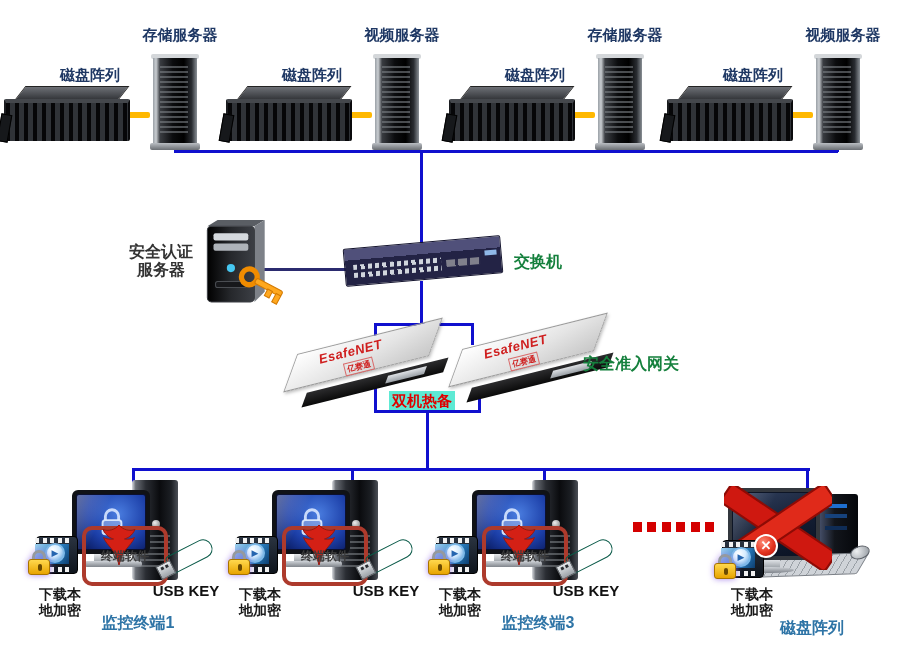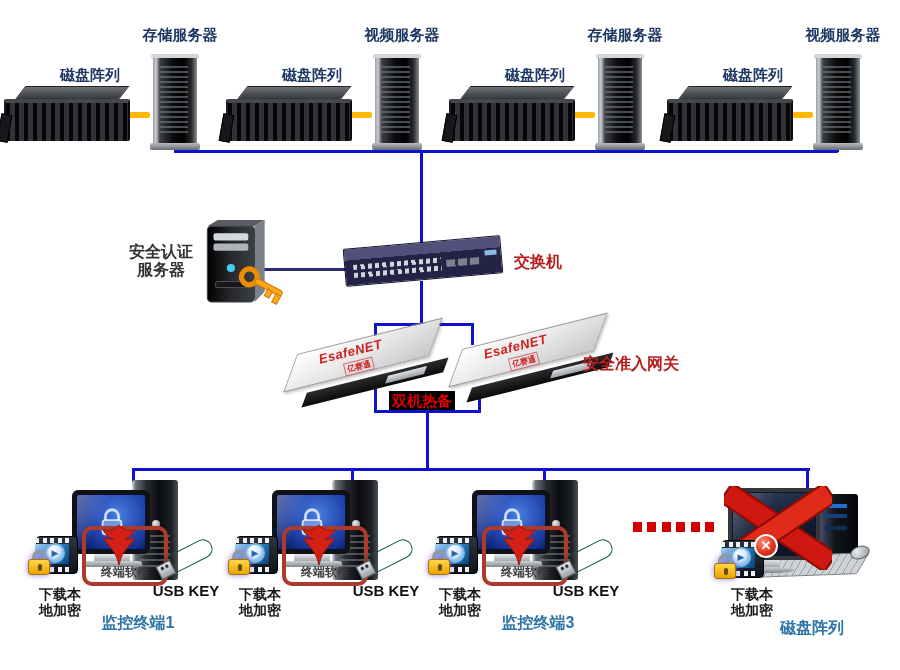--- a/index.html
+++ b/index.html
@@ -7,22 +7,22 @@
   body { font-family: "Liberation Sans", sans-serif; }
   .stage { position:relative; width:900px; height:670px; background:#fff; overflow:hidden; }
 
   
   .ln { position:absolute; background:#1010CE; z-index:1; }
   .ln.auth { background:#2B2B6F; }
   .ln.yellow { background:#FFB800; height:6px; border-radius:2px; }
 
   
   .lbl { position:absolute; color:#1F3864; font-size:15px; font-weight:600; text-align:center; z-index:5; line-height:1.15; }
-  .lbl.dark { color:#b91c1c; font-weight:600; font-size:16px; text-align:left; }
-  .lbl.red-ha { color:#E00000; background:#000000; font-size:15px; font-weight:bold; padding:1px 3px; z-index:6; }
+  .lbl.dark { color:#15803d; font-weight:600; font-size:16px; text-align:left; }
+  .lbl.red-ha { color:#E00000; background:#5eead4; font-size:15px; font-weight:bold; padding:1px 3px; z-index:6; }
   .lbl.term-name { color:#2E74A6; font-size:16px; font-weight:bold; }
   .lbl.black { color:#111; font-weight:bold; font-size:15px; }
   .lbl.enc { color:#1a1a1a; font-size:14px; font-weight:600; }
   .lbl.warn { color:#E50000; font-size:15px; font-weight:bold; text-align:left; line-height:1.1; }
   .lbl.soft { color:#3c3c3c; font-size:12px; font-weight:600; }
 
   
   .tg { position:absolute; top:26px; width:230px; height:138px; z-index:2; }
   .tg-srv-label { position:absolute; left:122px; top:0; width:108px; }
   .tg-arr-label { position:absolute; left:36px; top:40px; width:100px; }
@@ -88,21 +88,21 @@
   .t-scr::after { content:""; position:absolute; inset:0;
       background:linear-gradient(115deg,rgba(255,255,255,.35) 0,rgba(255,255,255,0) 38%); }
   .scr-lock { position:absolute; left:18px; top:8px; width:34px; height:38px; z-index:1; }
   .t-stand { position:absolute; left:66px; top:76px; width:36px; height:8px;
       background:linear-gradient(180deg,#e8eaec,#9aa0a6); }
   .t-base { position:absolute; left:56px; top:83px; width:58px; height:6px; border-radius:3px;
       background:linear-gradient(180deg,#cfd3d8,#80858c); }
   .t-redbox { position:absolute; left:54px; top:48px; width:86px; height:60px;
       border:4px solid #AD3A2C; border-radius:10px; z-index:3; }
   .shield { position:absolute; left:74px; top:46px; width:34px; height:42px; z-index:4; }
-  .t-soft { position:absolute; left:58px; top:88px; width:78px; z-index:4; }
+  .t-soft { position:absolute; left:58px; top:72px; width:78px; z-index:4; }
   .t-enc { position:absolute; left:0; top:108px; width:64px; }
   .t-usb-lbl { position:absolute; left:122px; top:104px; width:72px; }
   .t-name { position:absolute; left:40px; top:136px; width:140px;text-align:center; }
 
   
   .film { position:absolute; width:48px; height:46px; z-index:3; }
   .film-strip { position:absolute; left:4px; top:0; width:42px; height:38px; border-radius:4px;
       background:linear-gradient(180deg,#2a3340,#0e141c); border:1px solid #000; }
   .film-holes { position:absolute; left:3px; width:34px; height:5px;
       background:repeating-linear-gradient(90deg,#f2f2f2 0 4px,rgba(0,0,0,0) 4px 7.6px); }

